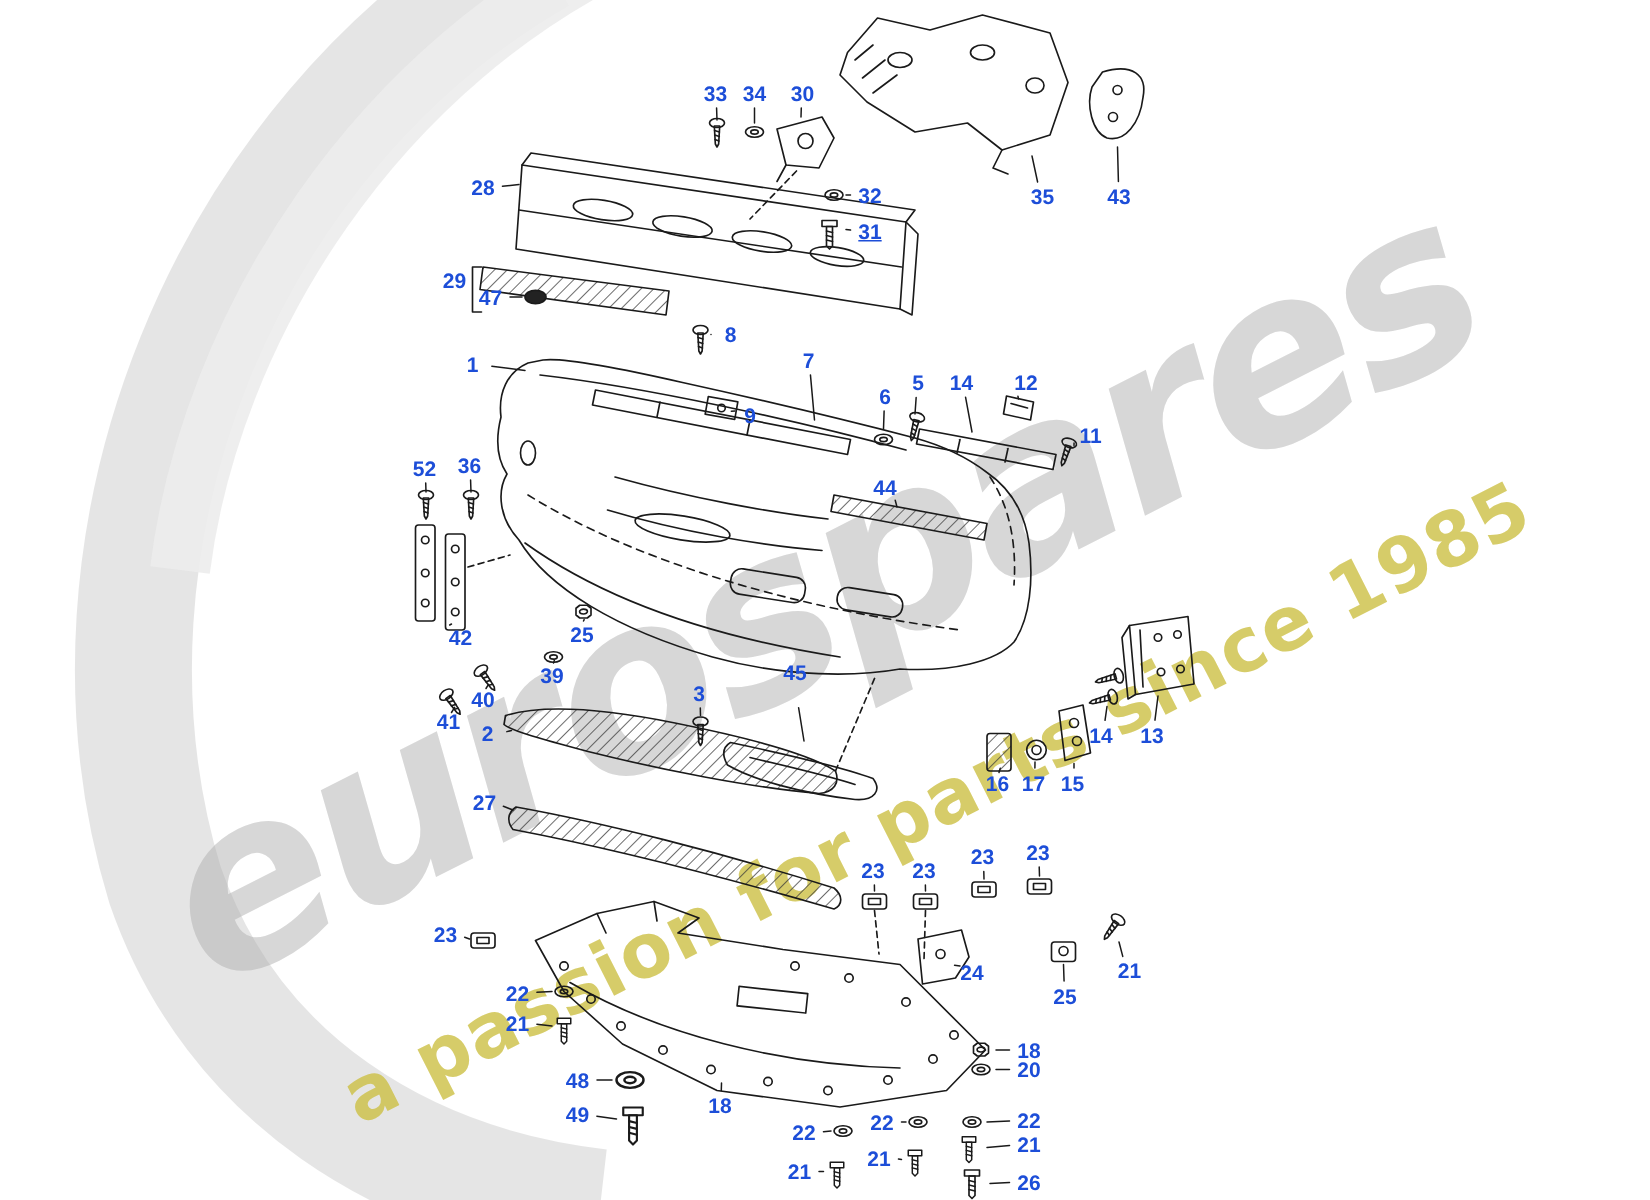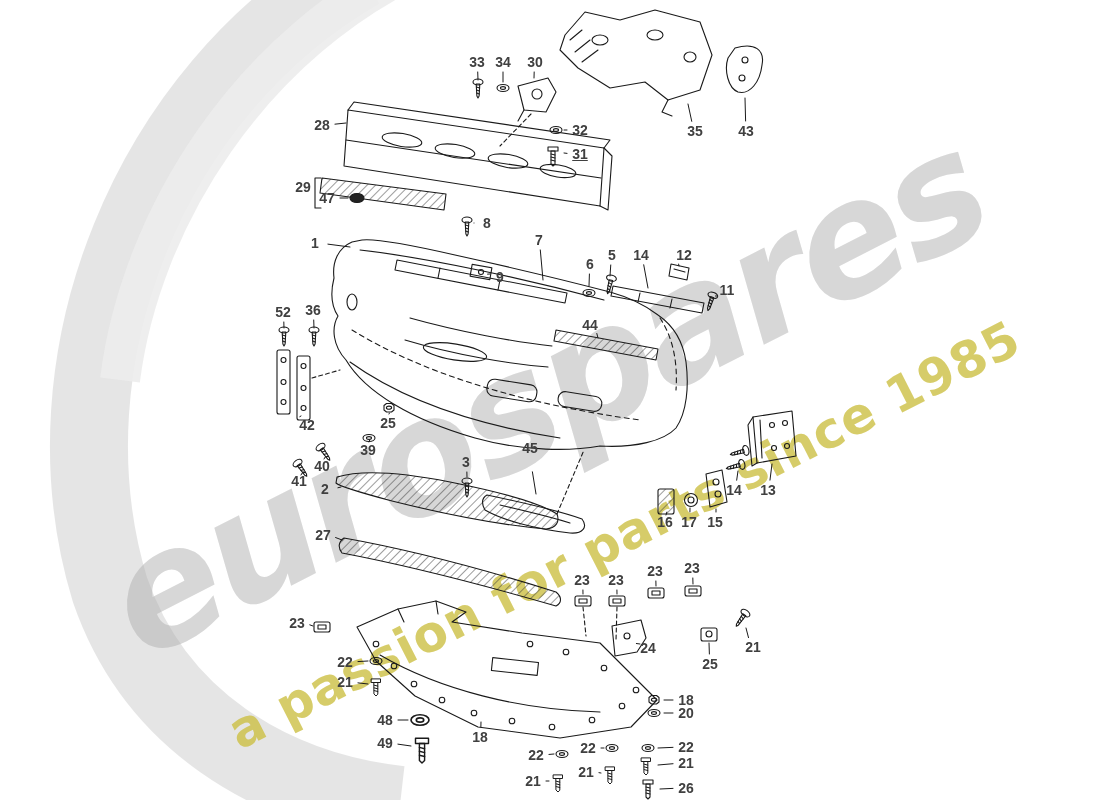--- a/index.html
+++ b/index.html
@@ -16,21 +16,21 @@
     left:118px;top:520px;transform:rotate(-27deg);
     font-size:158px;font-weight:bold;font-style:italic;letter-spacing:-4px;
   }
   #wm-tagline{
     left:232px;top:706px;transform:rotate(-27deg);
     font-size:50px;font-weight:bold;letter-spacing:1px;
   }
   #labels-layer{position:absolute;left:0;top:0;width:1100px;height:800px;pointer-events:none;}
   .plabel{
     position:absolute;transform:translate(-50%,-50%);
-    font:bold 14px "Liberation Sans",sans-serif;color:#404040;
+    font:bold 14px "Liberation Sans",sans-serif;color:#1d4ed8;
   }
 </style>
 </head>
 <body>
 
 <div id="stage">
 
   <svg width="1100" height="800" viewBox="0 0 1100 800">
     <path id="swoosh-path" d="M 360,-30 C 150,90 40,360 110,590 C 155,720 270,790 400,805" fill="none" stroke="#e2e2e2" stroke-width="78" opacity="0.9"></path>
     <path d="M 430,-40 C 250,40 140,220 120,380" fill="none" stroke="#ececec" stroke-width="40" opacity="0.9"></path>

